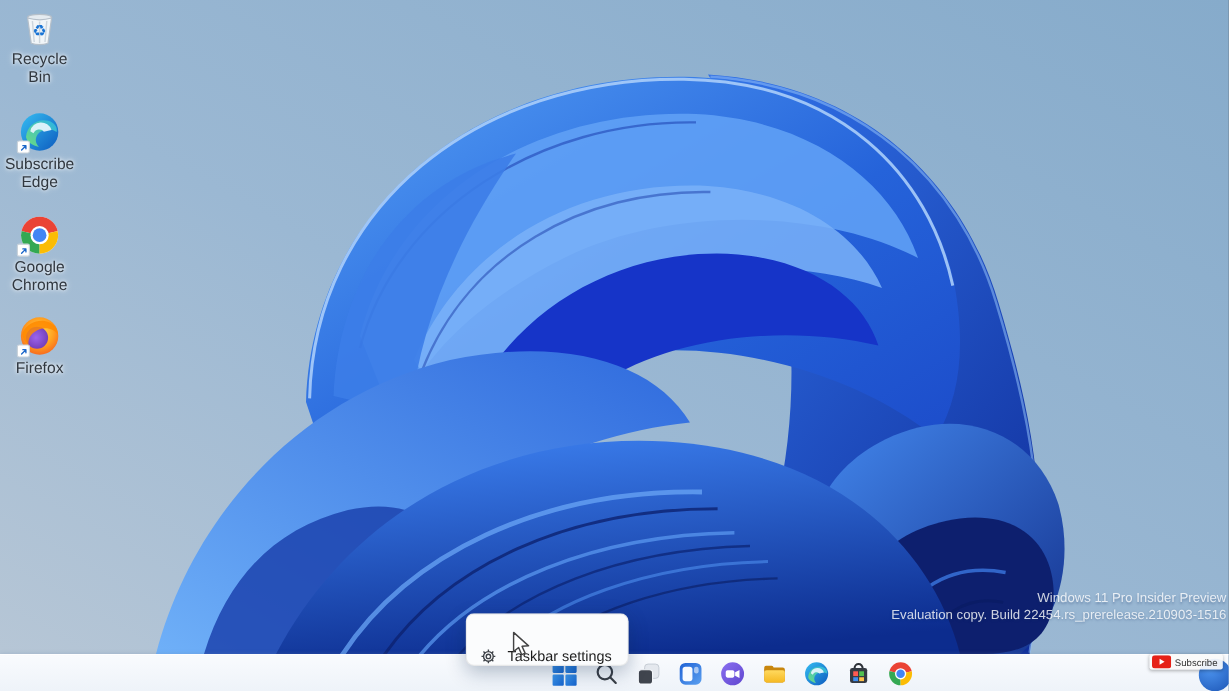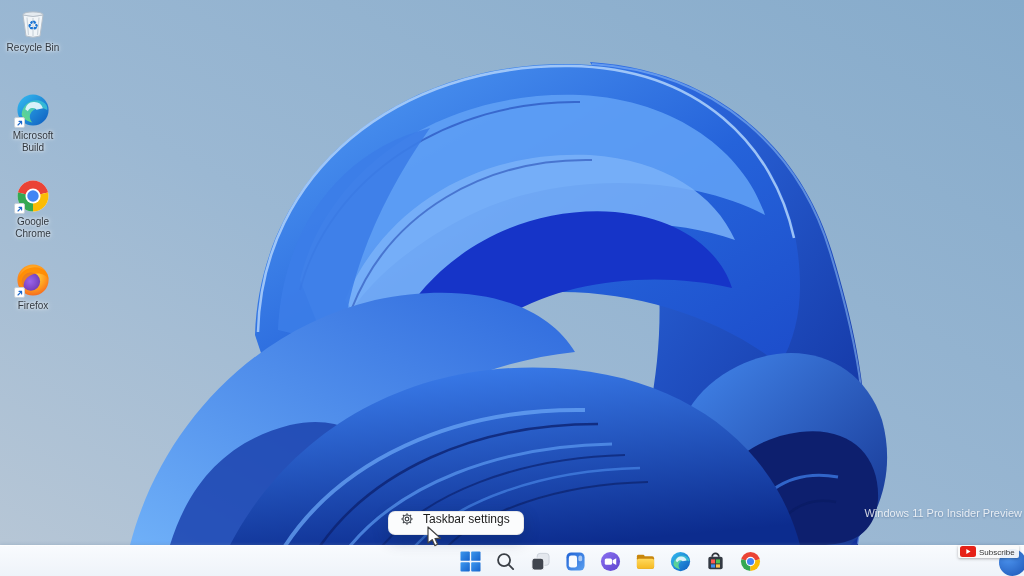--- a/index.html
+++ b/index.html
@@ -9,32 +9,32 @@
   .wallpaper{position:absolute;inset:0;z-index:0;}
 
   
   .desk-icon{position:absolute;left:0;width:66px;display:flex;flex-direction:column;
     align-items:center;z-index:2;cursor:default;}
   .desk-icon .art{position:relative;width:36px;height:36px;display:flex;
     align-items:center;justify-content:center;}
   .desk-icon .shortcut{position:absolute;left:-1px;bottom:0;width:11px;height:11px;
     background:#fff;border-radius:2px;border:1px solid #c9d2da;display:flex;
     align-items:center;justify-content:center;}
-  .desk-icon .lbl{margin-top:2px;font-size:10px;line-height:1.15;color:#30373f;
+  .desk-icon .lbl{margin-top:2px;font-size:13px;line-height:1.15;color:#30373f;
     text-align:center;text-shadow:0 0 3px rgba(255,255,255,.95),0 0 6px rgba(255,255,255,.7);
     max-width:64px;}
 
   
   .watermark{position:absolute;right:2px;bottom:56px;z-index:2;text-align:right;
     font-size:11px;line-height:1.22;color:rgba(255,255,255,.8);
     text-shadow:0 1px 2px rgba(20,50,100,.35);}
 
   
-  .ctx-menu{position:absolute;left:388px;top:511px;z-index:6;height:24px;
-    display:flex;align-items:flex-start;gap:9px;padding:0 13px 0 11px;
+  .ctx-menu{position:absolute;left:388px;top:511px;z-index:6;height:44px;
+    display:flex;align-items:flex-end;gap:9px;padding:0 13px 0 11px;
     background:#fbfcfd;border:1px solid rgba(0,0,0,.08);border-radius:7px;
     box-shadow:0 5px 16px rgba(10,40,80,.3);font-size:12px;color:#1c1c1c;}
 
   
   .cursor{position:absolute;left:424px;top:526px;z-index:9;}
 
   
   .taskbar{position:absolute;left:0;right:0;bottom:0;height:31px;z-index:4;
     background:linear-gradient(180deg,#f9fbfe 0%,#eef3f9 100%);
     border-top:1px solid rgba(255,255,255,.9);
@@ -155,21 +155,21 @@
         <circle cx="12" cy="12" r="11" fill="url(#e1a)"></circle>
         <path d="M4,15 C4.5,8 11,3.8 17,5.4 C21,6.5 22.7,9.6 22,12 C19,9.6 13.4,10.2 11,13.2 C9,15.8 9.6,18.8 11.6,20.8 C8,19.9 4.4,18 4,15 Z" fill="url(#e1b)" opacity="0.95"></path>
         <path d="M6.5,11.5 A6.5,6.5 0 0 1 19,10.8 L14.5,11.8 A3.6,3.6 0 0 0 8.4,12.8 Z" fill="#eaf6ff" opacity="0.9"></path>
       </svg>
       <span class="shortcut">
         <svg width="8" height="8" viewBox="0 0 10 10">
             <path d="M2.5,7.5 L7,3 M7,3 H3.8 M7,3 V6.2" stroke="#1a66c9" stroke-width="1.4" fill="none" stroke-linecap="round"></path>
           </svg>
       </span>
     </div>
-    <div class="lbl">Microsoft Build</div>
+    <div class="lbl">Subscribe Edge</div>
   </div>
 
   <div class="desk-icon" style="top:262px">
     <div class="art">
       <svg width="34" height="34" viewBox="0 0 24 24">
         <defs>
           <radialGradient id="ff1" cx="0.5" cy="0.4" r="0.7">
             <stop offset="0" stop-color="#ffe14d"></stop>
               <stop offset="0.55" stop-color="#ff9e1f"></stop>
             <stop offset="1" stop-color="#f4551f"></stop>
@@ -214,20 +214,21 @@
             <path d="M2.5,7.5 L7,3 M7,3 H3.8 M7,3 V6.2" stroke="#1a66c9" stroke-width="1.4" fill="none" stroke-linecap="round"></path>
           </svg>
       </span>
     </div>
     <div class="lbl">Google Chrome</div>
   </div>
 
 
   <div class="watermark">
     <div>Windows 11 Pro Insider Preview</div>
+    <div>Evaluation copy. Build 22454.rs_prerelease.210903-1516</div>
   </div>
 
   <div class="ctx-menu">
     <span style="display:flex">
       <svg width="14" height="14" viewBox="0 0 16 16" fill="none" stroke="#3c4046" stroke-width="1.3">
         <circle cx="8" cy="8" r="2.1"></circle>
         <circle cx="8" cy="8" r="4.6"></circle>
         <path d="M8,1.4 V3.4 M8,12.6 V14.6 M1.4,8 H3.4 M12.6,8 H14.6 M3.3,3.3 L4.7,4.7 M11.3,11.3 L12.7,12.7 M12.7,3.3 L11.3,4.7 M4.7,11.3 L3.3,12.7"></path>
       </svg>
     </span>

